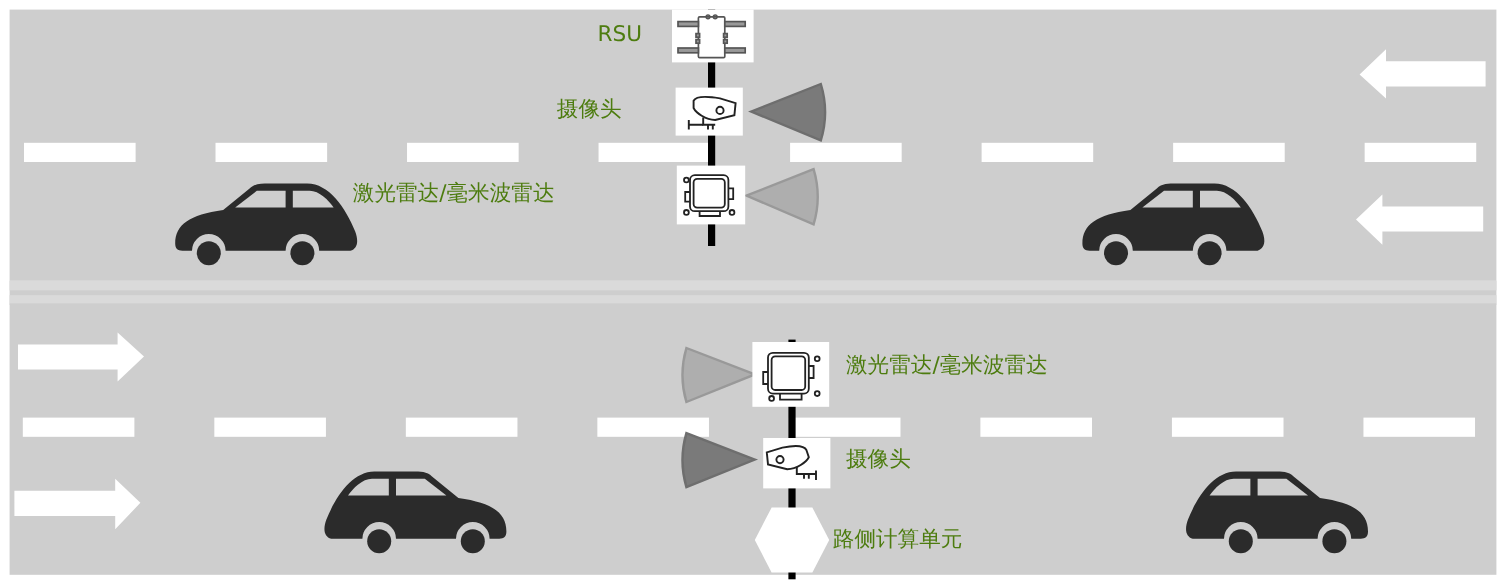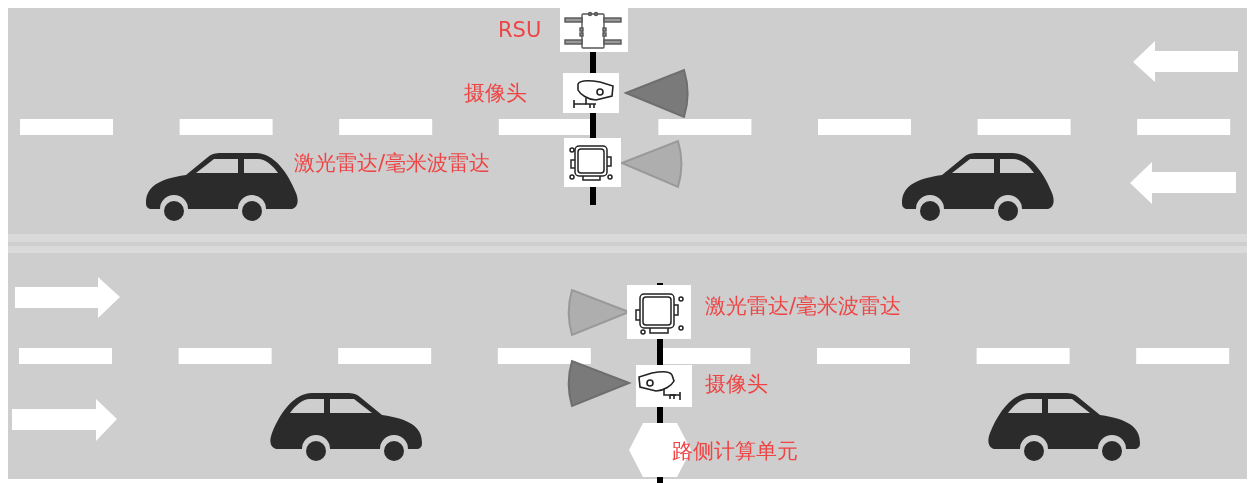--- a/index.html
+++ b/index.html
@@ -1,19 +1,19 @@
 <!DOCTYPE html>
 <html><head>
 <meta charset="utf-8">
 <style>
   html, body { margin: 0; padding: 0; background: #ffffff; }
   body { width: 1252px; height: 483px; position: relative; overflow: hidden;
          font-family: "DejaVu Sans", "Liberation Sans", sans-serif; }
   #scene { position: absolute; left: 0; top: 0; }
-  .label { position: absolute; font-size: 21px; color: #ef4444; white-space: nowrap; line-height: 1; }
+  .label { position: absolute; font-size: 18px; color: #4d7c0f; white-space: nowrap; line-height: 1; }
 </style>
 </head>
 <body>
 
 <svg id="scene" width="1252" height="483" viewBox="0 0 1252 483" xmlns="http://www.w3.org/2000/svg">
   <defs>
 
     <g id="car-left">
       <path d="M0,38 C0,22 12,14 40,10 L62,-8 C66,-12 72,-12 78,-12 L110,-12 C128,-12 142,8 150,28 C153,36 152,42 146,44 L120,44 A14,14 0 0 0 92,44 L42,44 A14,14 0 0 0 14,44 L6,44 C2,44 0,42 0,38 Z" fill="#2b2b2b"></path>
       <path d="M50,8 L68,-6 L92,-6 L92,8 Z" fill="#cecece"></path>
@@ -169,13 +169,13 @@
   <g>
     <polygon points="629,450 643,423 677,423 691,450 677,477 643,477" fill="#ffffff"></polygon>
   </g>
 </svg>
 
 <div class="label" style="left:498px; top:20px;">RSU</div>
 <div class="label" style="left:464px; top:83px;">摄像头</div>
 <div class="label" style="left:294px; top:153px;">激光雷达/毫米波雷达</div>
 <div class="label" style="left:705px; top:296px;">激光雷达/毫米波雷达</div>
 <div class="label" style="left:705px; top:374px;">摄像头</div>
-<div class="label" style="left:672px; top:441px;">路侧计算单元</div>
+<div class="label" style="left:694px; top:441px;">路侧计算单元</div>
 
 </body></html>

